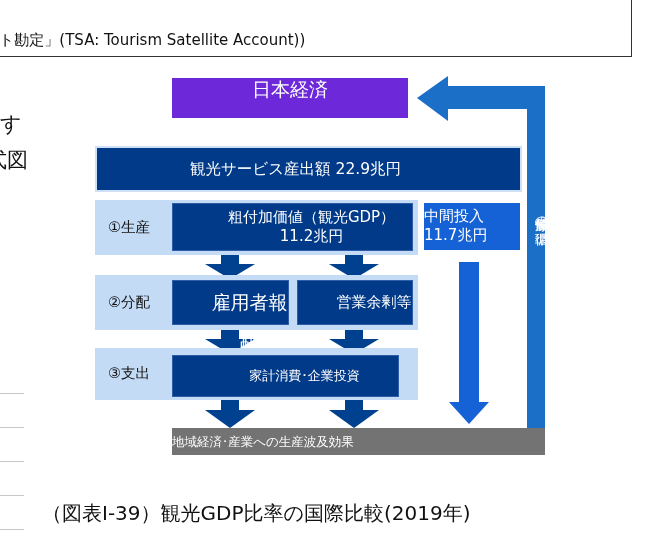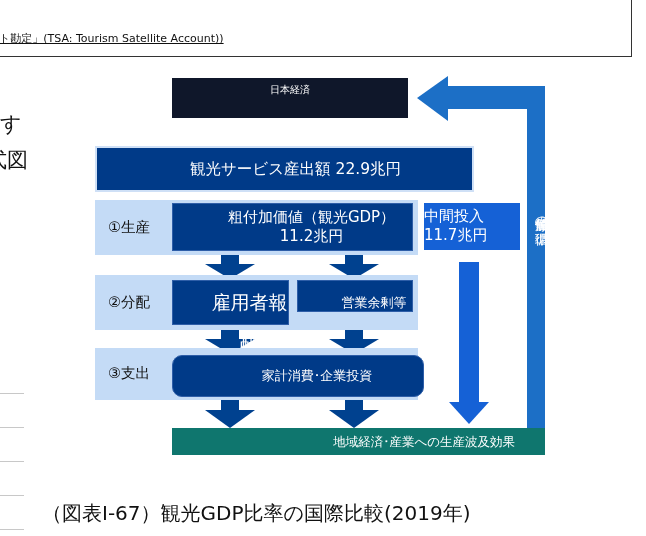--- a/index.html
+++ b/index.html
@@ -5,37 +5,37 @@
   * { box-sizing: border-box; margin: 0; padding: 0; }
   html, body { width: 646px; height: 536px; background: #ffffff; overflow: hidden; }
   body { position: relative; font-family: "DejaVu Sans", "Liberation Sans", sans-serif; color: #111; }
 
   
   .note-box {
     position: absolute; left: -2px; top: -2px; width: 634px; height: 59px;
     border: 1.5px solid #333; background: #fff;
   }
   .note-line1 { position: absolute; left: 0; top: 2px; font-size: 17px; font-weight: bold; white-space: nowrap; letter-spacing: 0.5px; }
-  .note-line2 { position: absolute; left: 0; top: 32px; font-size: 11px; white-space: nowrap; text-decoration: underline; }
+  .note-line2 { position: absolute; left: 0; top: 32px; font-size: 15px; white-space: nowrap; }
 
   
   .body-text { position: absolute; font-size: 21px; white-space: nowrap; line-height: 1; }
 
   .rule-line { position: absolute; left: 0; width: 24px; height: 1px; background: #c8c8c8; }
 
   
   .gdp-box {
     position: absolute; left: 172px; top: 78px; width: 236px; height: 40px;
-    background: #0f172a; color: #fff; text-align: center; font-size: 10px; line-height: 17px; padding-top: 3px;
+    background: #6d28d9; color: #fff; text-align: center; font-size: 19px; line-height: 17px; padding-top: 3px;
   }
 
   .loop-shape { position: absolute; left: 0; top: 0; width: 646px; height: 536px; pointer-events: none; }
 
   .output-box {
-    position: absolute; left: 95px; top: 146px; width: 379px; height: 46px;
+    position: absolute; left: 95px; top: 146px; width: 427px; height: 46px;
     background: #003a88; color: #fff; font-size: 15.5px; line-height: 46px; padding-left: 95px;
     box-shadow: 0 0 0 2px #cfe0f6 inset;
   }
 
   .stage-band {
     position: absolute; left: 95px; width: 323px; background: #c4dbf6;
   }
   .stage-label { position: absolute; left: 13px; font-size: 14.5px; color: #111; }
 
   .dark-box {
@@ -44,21 +44,21 @@
     padding-left: 38px;
   }
 
   .mid-box {
     position: absolute; left: 424px; top: 203px; width: 96px; height: 47px;
     background: #1561d6; color: #fff; text-align: left; font-size: 15px; line-height: 19px; padding-top: 4px;
   }
 
   .bottom-bar {
     position: absolute; left: 172px; top: 428px; width: 373px; height: 27px;
-    background: #0f766e; color: #fff; font-size: 12.5px; line-height: 27px; text-align: right; padding-right: 30px;
+    background: #737373; color: #fff; font-size: 12.5px; line-height: 27px; text-align: left; padding-right: 30px;
   }
 
   .vertical-label {
     position: absolute; left: 530px; top: 208px; width: 18px; color: #fff; font-size: 13px; line-height: 14px; text-align: center;
     writing-mode: vertical-rl;
   }
 
   .caption { position: absolute; left: 42px; top: 500px; font-size: 20px; white-space: nowrap; color: #111; }
 </style>
 </head>
@@ -122,25 +122,25 @@
 
   <div class="mid-box">
     <div>中間投入</div>
     <div>11.7兆円</div>
   </div>
 
   <div class="stage-band" style="top:275px; height:55px;">
     <div class="stage-label" style="top:18px;">②分配</div>
   </div>
   <div class="dark-box" style="left:172px; top:280px; width:117px; height:45px; font-size:19px; line-height:43px;">雇用者報酬</div>
-  <div class="dark-box" style="left:297px; top:280px; width:116px; height:32px; font-size:13px; line-height:43px;">営業余剰等</div>
+  <div class="dark-box" style="left:297px; top:280px; width:116px; height:45px; font-size:15px; line-height:43px;">営業余剰等</div>
 
   <div class="stage-band" style="top:348px; height:52px;">
     <div class="stage-label" style="top:16px;text-align:center;">③支出</div>
   </div>
-  <div class="dark-box" style="left:172px; top:355px; width:252px; height:42px; font-size:13px; line-height:40px;border-radius:10px;">家計消費･企業投資</div>
+  <div class="dark-box" style="left:172px; top:355px; width:227px; height:42px; font-size:13px; line-height:40px;">家計消費･企業投資</div>
 
   <div class="bottom-bar">地域経済･産業への生産波及効果</div>
 
   <div class="vertical-label">付加価値等の循環</div>
 </div>
 
-<div class="caption">（図表Ⅰ-67）観光GDP比率の国際比較(2019年)</div>
+<div class="caption">（図表Ⅰ-39）観光GDP比率の国際比較(2019年)</div>
 
 </body></html>

